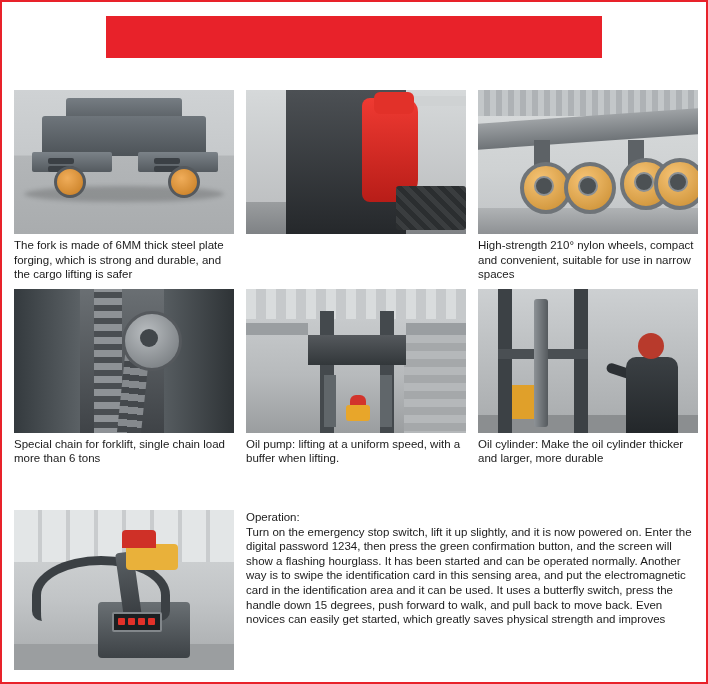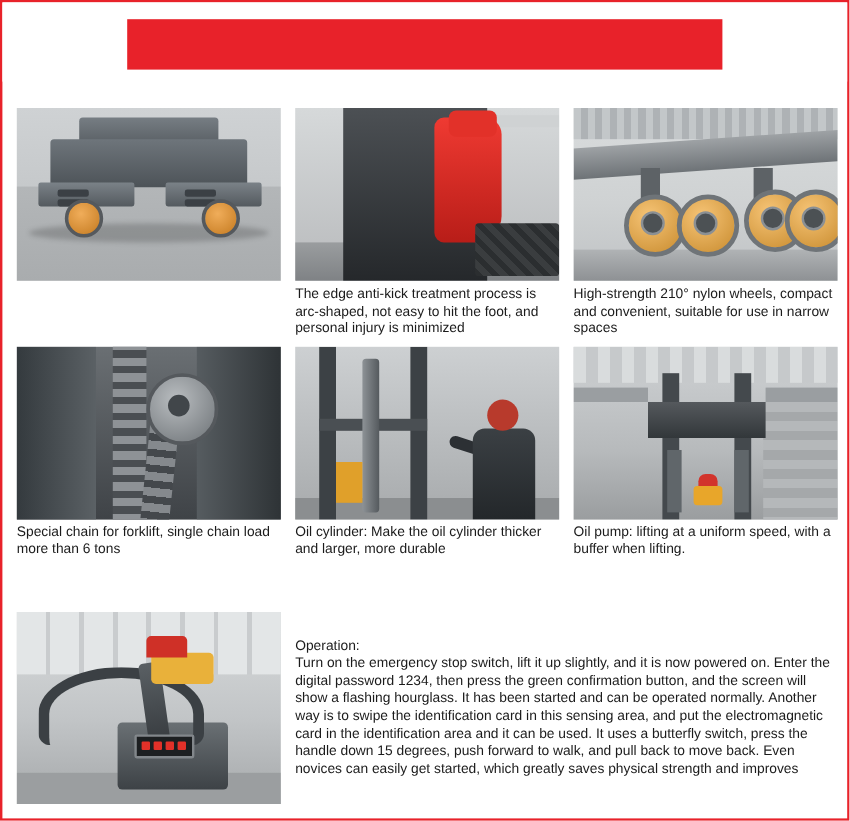--- a/index.html
+++ b/index.html
@@ -83,21 +83,20 @@
     width: 220px;
   }
   
   .bottom {
     position: absolute;
     left: 12px;
     top: 508px;
     width: 684px;
     display: flex;
     gap: 12px;
-    align-items: center;
   }
   .bottom .photo {
     width: 220px;
     height: 160px;
   }
   .op-text {
     width: 452px;
     font-size: 11.5px;
     line-height: 14.6px;
     color: #1b1b1b;
@@ -360,32 +359,32 @@
           <div class="fork-body"></div>
           <div class="tine-l"></div>
           <div class="tine-r"></div>
           <div class="slot" style="left:34px; top:68px;"></div>
           <div class="slot" style="left:34px; top:76px;"></div>
           <div class="slot" style="left:140px; top:68px;"></div>
           <div class="slot" style="left:140px; top:76px;"></div>
           <div class="wheel" style="left:40px; top:76px;"></div>
           <div class="wheel" style="left:154px; top:76px;"></div>
         </div>
+        <div class="caption">The fork is made of 6MM thick steel plate forging, which is strong and durable, and the cargo lifting is safer</div>
       </div>
 
       <div class="card">
         <div class="photo img2">
           <div class="bgbar"></div>
           <div class="floor"></div>
           <div class="blk"></div>
           <div class="red"></div>
           <div class="redtop"></div>
           <div class="plate"></div>
         </div>
-        <div class="caption">The edge anti-kick treatment process is arc-shaped, not easy to hit the foot, and personal injury is minimized</div>
       </div>
 
       <div class="card">
         <div class="photo img3">
           <div class="rail"></div>
           <div class="deck"></div>
           <div class="floor"></div>
           <div class="leg" style="left:56px;"></div>
           <div class="leg" style="left:150px;"></div>
           <div class="wheelbig" style="left:42px; top:72px;"></div>
@@ -410,49 +409,49 @@
           <div class="post2"></div>
           <div class="chain"></div>
           <div class="chain2"></div>
           <div class="sprocket"></div>
           <div class="sprohub"></div>
         </div>
         <div class="caption">Special chain for forklift, single chain load more than 6 tons</div>
       </div>
 
       <div class="card">
-        <div class="photo img6">
-          <div class="floor"></div>
-          <div class="frame"></div>
-          <div class="frame2"></div>
-          <div class="cross"></div>
-          <div class="cyl"></div>
-          <div class="yellowbox"></div>
-          <div class="arm"></div>
-          <div class="person-body"></div>
-          <div class="person-head"></div>
-        </div>
-        <div class="caption">Oil cylinder: Make the oil cylinder thicker and larger, more durable</div>
-      </div>
-
-      <div class="card">
         <div class="photo img5">
           <div class="ceiling"></div>
           <div class="shelf"></div>
           <div class="shelf2"></div>
           <div class="wall"></div>
           <div class="mastl"></div>
           <div class="mastr"></div>
           <div class="carriage"></div>
           <div class="fork" style="left:78px;"></div>
           <div class="fork" style="left:134px;"></div>
           <div class="redcap"></div>
           <div class="yellow"></div>
         </div>
         <div class="caption">Oil pump: lifting at a uniform speed, with a buffer when lifting.</div>
+      </div>
+
+      <div class="card">
+        <div class="photo img6">
+          <div class="floor"></div>
+          <div class="frame"></div>
+          <div class="frame2"></div>
+          <div class="cross"></div>
+          <div class="cyl"></div>
+          <div class="yellowbox"></div>
+          <div class="arm"></div>
+          <div class="person-body"></div>
+          <div class="person-head"></div>
+        </div>
+        <div class="caption">Oil cylinder: Make the oil cylinder thicker and larger, more durable</div>
       </div>
 
     </div>
   </div>
 
   <div class="bottom">
     <div class="photo img7">
       <div class="window"></div>
       <div class="floor"></div>
       <div class="body"></div>

